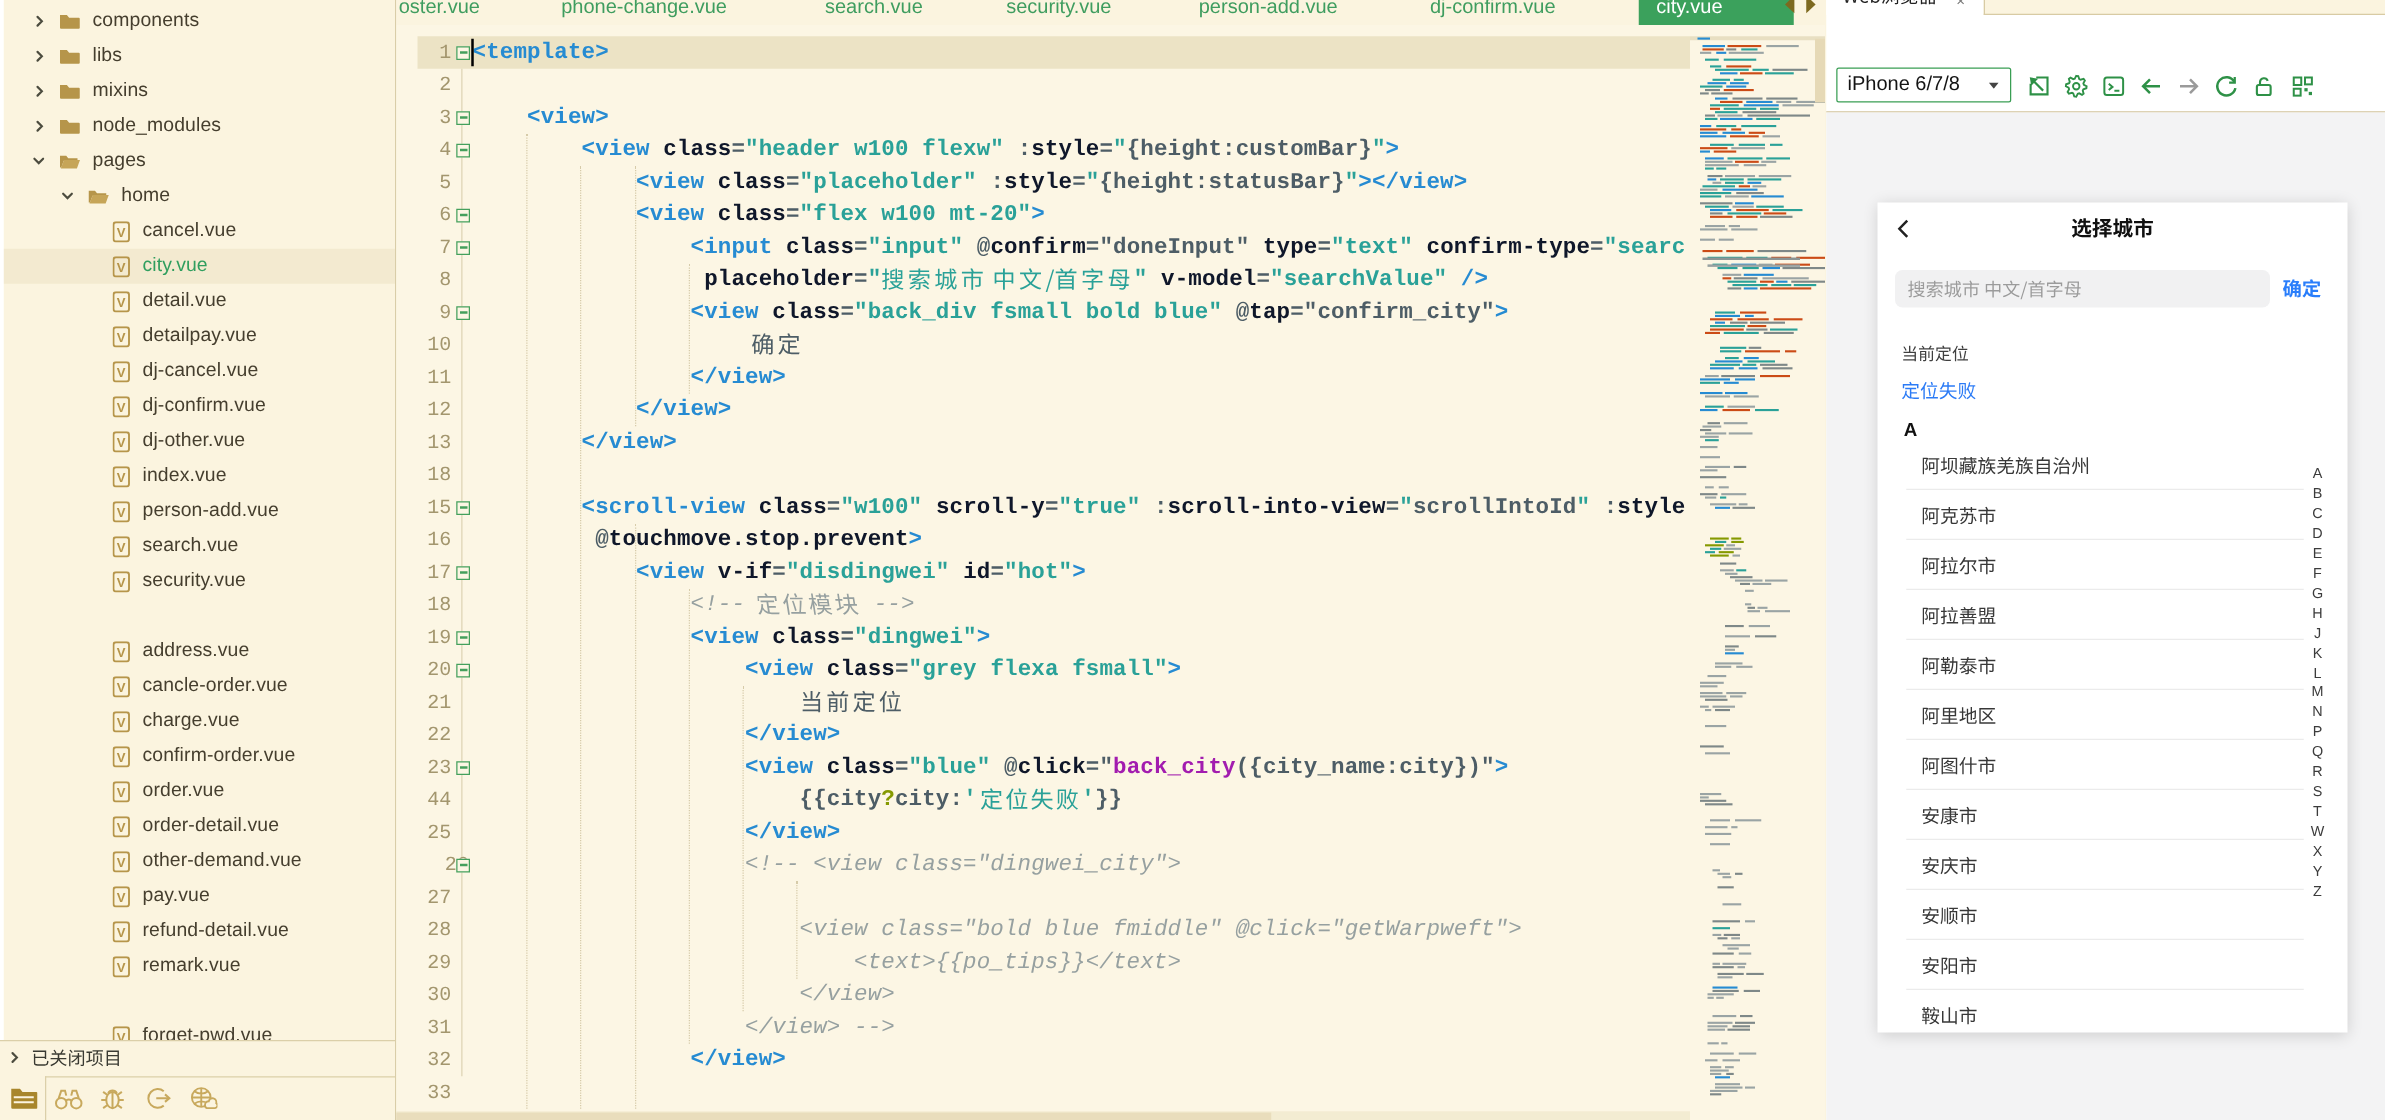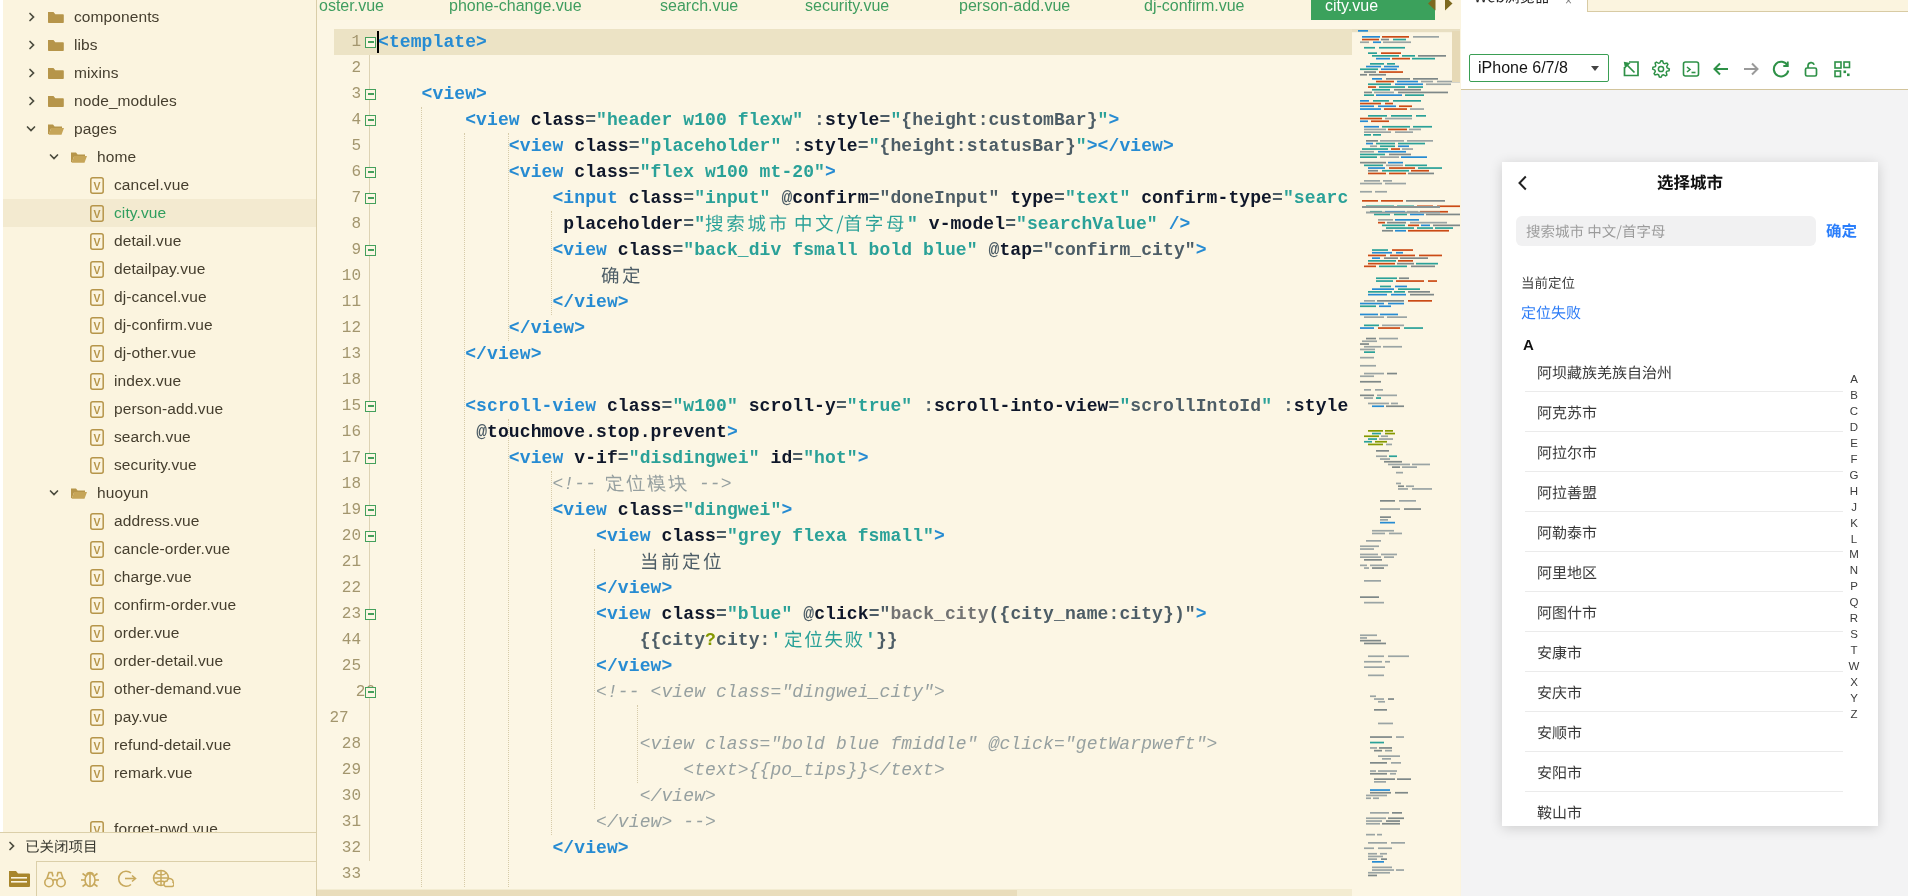--- a/index.html
+++ b/index.html
@@ -13,21 +13,21 @@
 .tab{position:absolute;top:-3px;font-size:16px;color:#3f9d5f}
 #atab{position:absolute;left:1311px;top:0;width:124px;height:20px;background:#3ba15c}
 #atab span{position:absolute;left:14px;top:-3px;font-size:16px;color:#fff}
 #editor{position:absolute;left:317px;top:20px;width:1035px;height:876px;background:#fcf6e4;overflow:hidden}
 #hlline2{position:absolute;left:334px;top:29px;width:1018px;height:26px;background:#ece3c5;z-index:0}
 .lnum{position:absolute;left:317px;width:44px;text-align:right;font-family:"Liberation Mono",monospace;
 font-size:16px;color:#a3966e;line-height:26px;z-index:2}
 .cl{position:absolute;height:26px;line-height:26px;font-family:"Liberation Mono",monospace;
 font-size:18px;letter-spacing:0.1px;white-space:pre;font-weight:bold;z-index:2}
 .c-t{color:#268bd2}.c-a{color:#0f172a}.c-s{color:#2aa198}.c-d{color:#4d5d66}
-.c-f{color:#737373}.c-q{color:#859900}
+.c-f{color:#a21caf}.c-q{color:#859900}
 .c-c{color:#96a0a0;font-style:italic;font-weight:normal}
 .fold{position:absolute;left:365px;width:9px;height:9px;border:1.3px solid #44a05c;background:#fcf6e4;z-index:3}
 .fold i{position:absolute;left:1.5px;top:3.4px;width:6px;height:1.3px;background:#44a05c}
 .iguide{position:absolute;width:1px;border-left:1px dotted #d6cba9;z-index:1}
 #minimap{position:absolute;left:1352px;top:20px;width:108px;height:876px;background:#fcf6e4}
 #brpanel{position:absolute;left:1461px;top:0;width:447px;height:896px;background:#fff}
 #brtab{position:absolute;left:0;top:0;width:126px;height:12px;background:#fff;overflow:hidden}
 #brtabrest{position:absolute;left:126px;top:0;width:320px;height:11px;background:#fbf4df;border-left:1px solid #d8cba4;border-bottom:1px solid #d8cba4}
 #urlbar{position:absolute;left:8px;top:19px;width:419px;height:26px;border:1px solid #cfcfcf;background:#fff;
 font-size:17px;color:#1c1c1c;line-height:27px;padding-left:9px}
@@ -167,30 +167,20 @@
         <text x="7" y="12.5" text-anchor="middle" font-family="Liberation Sans" font-size="10.5" font-weight="bold" fill="#b6954a">V</text>
       </svg>
       <span class="lbl" style="left:114px">search.vue</span>
     </div>
     <div class="trow" style="top:451px">
       <svg style="position:absolute;left:90px;top:6px" width="14" height="17" viewBox="0 0 14 17">
         <rect x="0.8" y="0.8" width="12.4" height="15.4" rx="2" fill="none" stroke="#b6954a" stroke-width="1.5"></rect>
         <text x="7" y="12.5" text-anchor="middle" font-family="Liberation Sans" font-size="10.5" font-weight="bold" fill="#b6954a">V</text>
       </svg>
       <span class="lbl" style="left:114px">security.vue</span>
-    </div>
-    <div class="trow" style="top:479px">
-      <svg style="position:absolute;left:49px;top:10px" width="10" height="8" viewBox="0 0 10 8">
-        <path d="M1.5 2 L5 5.5 L8.5 2" stroke="#4c4c3f" stroke-width="1.7" fill="none" stroke-linecap="round"></path>
-      </svg>
-      <svg style="position:absolute;left:70px;top:7px" width="18" height="14" viewBox="0 0 18 14">
-        <path d="M1 2.5 h5 l1.6 2 H15 v2 H4 L2 12 H1 z" fill="#b6954a"></path>
-        <path d="M4.2 6 H17 l-2.5 6.7 H1.6 z" fill="#c6a558"></path>
-      </svg>
-      <span class="lbl" style="left:97px">huoyun</span>
     </div>
     <div class="trow" style="top:507px">
       <svg style="position:absolute;left:90px;top:6px" width="14" height="17" viewBox="0 0 14 17">
         <rect x="0.8" y="0.8" width="12.4" height="15.4" rx="2" fill="none" stroke="#b6954a" stroke-width="1.5"></rect>
         <text x="7" y="12.5" text-anchor="middle" font-family="Liberation Sans" font-size="10.5" font-weight="bold" fill="#b6954a">V</text>
       </svg>
       <span class="lbl" style="left:114px">address.vue</span>
     </div>
     <div class="trow" style="top:535px">
       <svg style="position:absolute;left:90px;top:6px" width="14" height="17" viewBox="0 0 14 17">
@@ -378,21 +368,21 @@
     <div class="lnum" style="left:0;top:555px;">22</div>
     <div class="cl" style="left:61px;top:555px">                    <span class="c-t">&lt;/view&gt;</span></div>
     <div class="lnum" style="left:0;top:581px;">23</div>
     <div class="cl" style="left:61px;top:581px">                    <span class="c-t">&lt;view</span> <span class="c-a">class</span><span class="c-d">=</span><span class="c-s">"blue"</span> <span class="c-d">@</span><span class="c-a">click</span><span class="c-d">=</span><span class="c-d">"</span><span class="c-f">back_city</span><span class="c-d">({city_name:city})</span><span class="c-d">"</span><span class="c-t">&gt;</span></div>
     <div class="lnum" style="left:0;top:607px;">44</div>
     <div class="cl" style="left:61px;top:607px">                        <span class="c-d">{{city</span><span class="c-q">?</span><span class="c-d">city:</span><span class="c-s">'</span><span style="position:absolute;left:487px"><span class="c-s">'</span><span class="c-d">}}</span></span></div>
     <div class="lnum" style="left:0;top:633px;">25</div>
     <div class="cl" style="left:61px;top:633px">                    <span class="c-t">&lt;/view&gt;</span></div>
     <div class="lnum" style="left:14px;top:659px;">26</div>
     <div class="cl" style="left:61px;top:659px">                    <span class="c-c">&lt;!-- &lt;view class="dingwei_city"&gt;</span></div>
-    <div class="lnum" style="left:0;top:685px;text-align:center;">27</div>
+    <div class="lnum" style="left:0;top:685px;">27</div>
     <div class="lnum" style="left:0;top:711px;">28</div>
     <div class="cl" style="left:61px;top:711px">                        <span class="c-c">&lt;view class="bold blue fmiddle" @click="getWarpweft"&gt;</span></div>
     <div class="lnum" style="left:0;top:737px;">29</div>
     <div class="cl" style="left:61px;top:737px">                            <span class="c-c">&lt;text&gt;{{po_tips}}&lt;/text&gt;</span></div>
     <div class="lnum" style="left:0;top:763px;">30</div>
     <div class="cl" style="left:61px;top:763px">                        <span class="c-c">&lt;/view&gt;</span></div>
     <div class="lnum" style="left:0;top:789px;">31</div>
     <div class="cl" style="left:61px;top:789px">                    <span class="c-c">&lt;/view&gt; --&gt;</span></div>
     <div class="lnum" style="left:0;top:815px;">32</div>
     <div class="cl" style="left:61px;top:815px">                <span class="c-t">&lt;/view&gt;</span></div>

